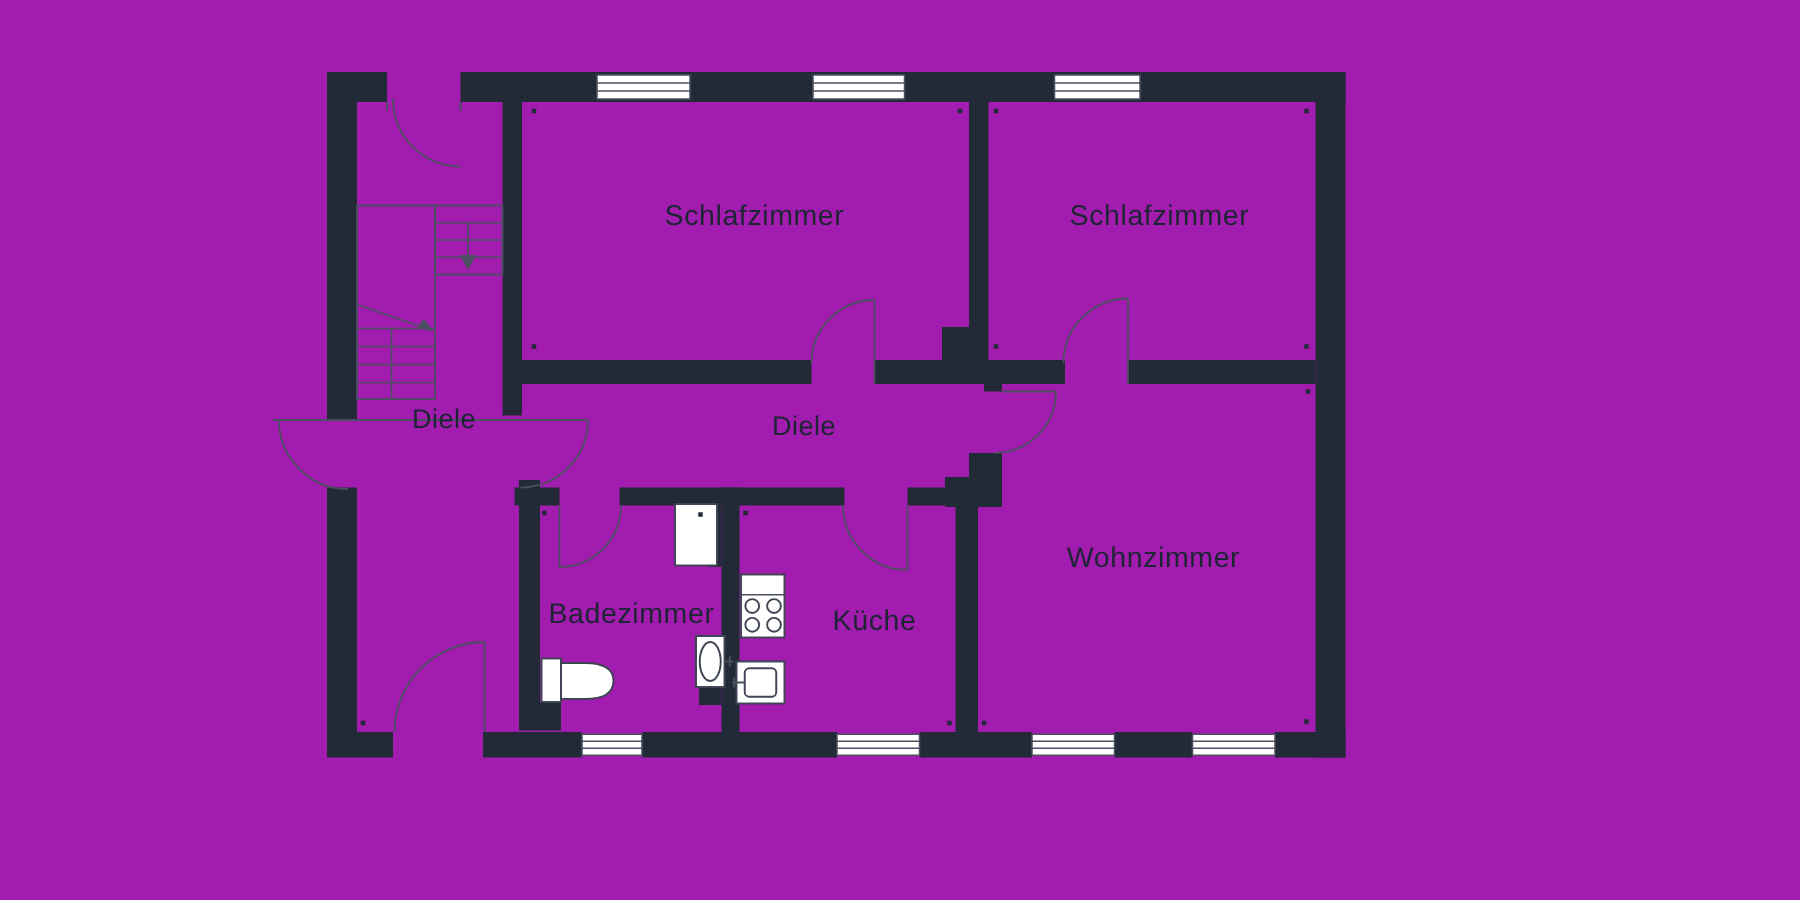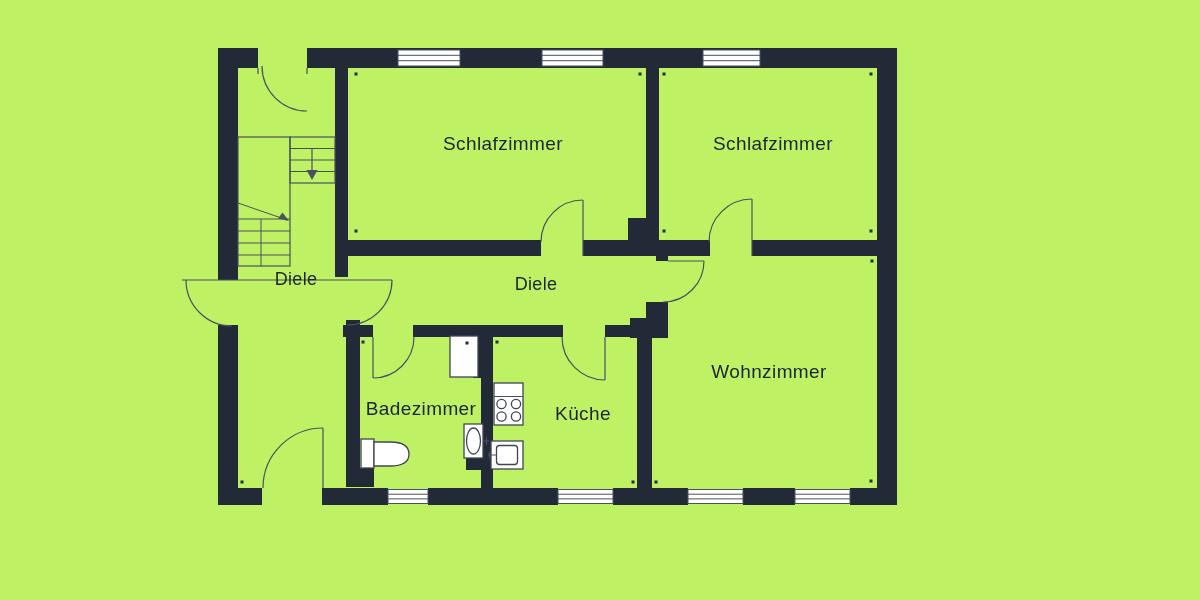--- a/index.html
+++ b/index.html
@@ -1,16 +1,16 @@
 <!DOCTYPE html>
 <html><head>
 <meta charset="utf-8">
 <style>
   html,body{margin:0;padding:0;background:#fbfbf9;}
-  #canvas{position:relative;width:1200px;height:600px;background:#bef264;overflow:hidden;
+  #canvas{position:relative;width:1200px;height:600px;background:#a21caf;overflow:hidden;
           font-family:"Liberation Sans", sans-serif;}
   svg{position:absolute;left:0;top:0;}
   .w{fill:#232a37;stroke:none;}
   .thin{stroke:#4a5060;stroke-width:1.2;fill:none;}
   .thin2{stroke:#4a5060;stroke-width:1;fill:none;}
   .winrect{fill:#ffffff;stroke:#4a5060;stroke-width:1;}
   .fixt{fill:#ffffff;stroke:#3f4554;stroke-width:1.3;}
   .dot{fill:#232a37;}
   .roomlabel{fill:#1d2433;font-size:19px;letter-spacing:.4px;text-anchor:middle;}
   .halllabel{fill:#1d2433;font-size:18px;letter-spacing:.3px;text-anchor:middle;}

